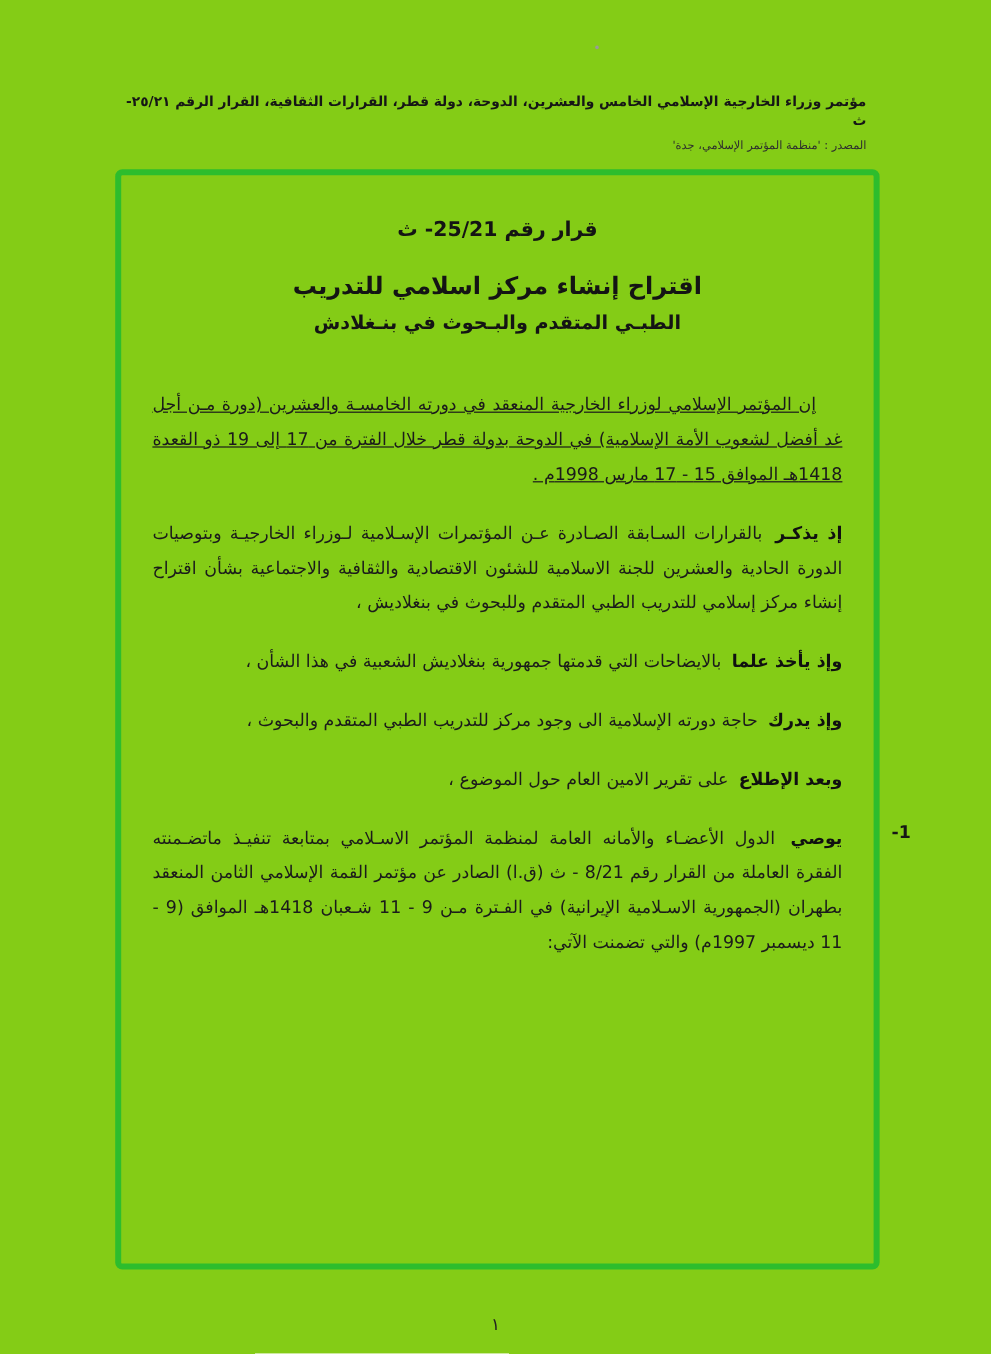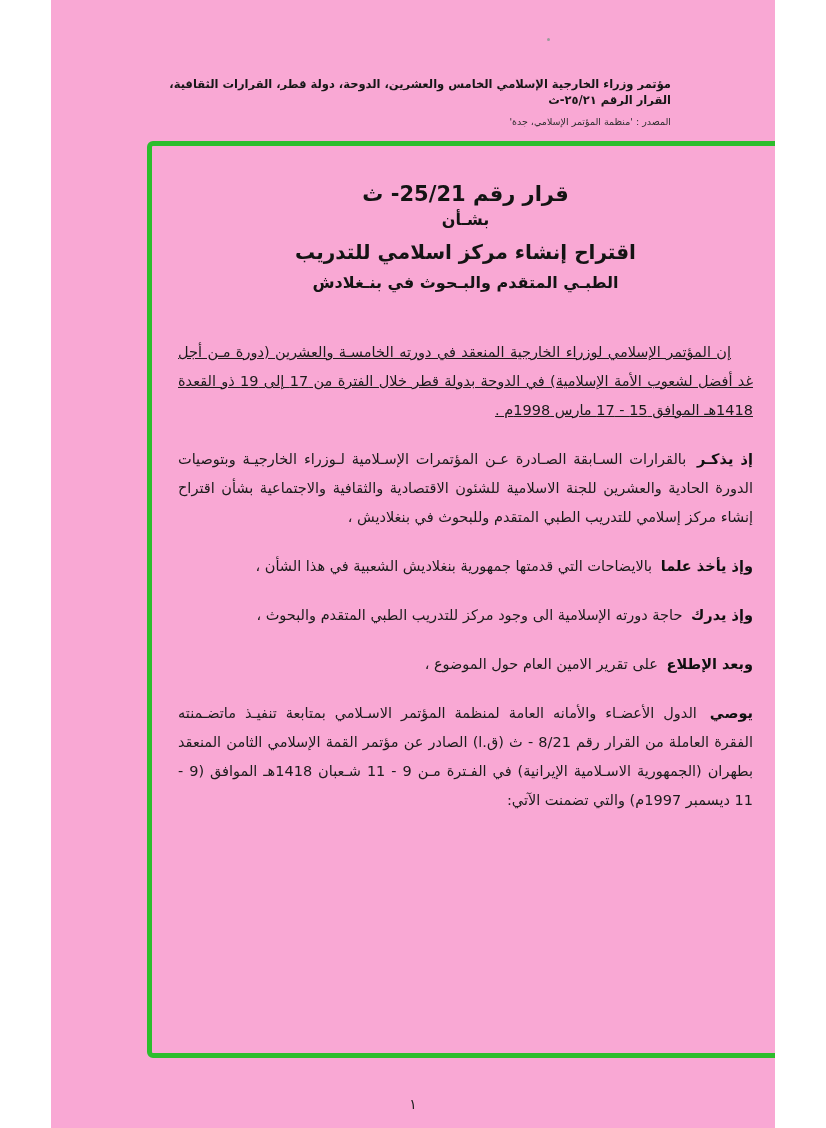--- a/index.html
+++ b/index.html
@@ -1,22 +1,22 @@
 <!DOCTYPE html>
 <html><head>
 <meta charset="utf-8">
 <style>
   * { margin: 0; padding: 0; box-sizing: border-box; }
   html, body { background: #ffffff; }
   .page {
     position: relative;
-    width: 724px;
+    width: 826px;
     height: 1128px;
     margin: 0 auto;
-    background: #f9a8d4;
+    background: #84cc16;
     font-family: "DejaVu Sans", sans-serif;
     color: #1c1c1c;
     overflow: hidden;
   }
 
   
   .top-header {
     position: absolute;
     top: 76px;
     left: 100px;
@@ -50,21 +50,21 @@
   }
   .content {
     position: relative;
     height: 100%;
     padding: 36px 26px 0 26px;
     direction: rtl;
   }
 
   
   .title-block { text-align: center; font-weight: bold; color: #141414; margin-bottom: 46px; }
-  .t1 { font-size: 21px; margin-bottom: 4px; }
+  .t1 { font-size: 17px; margin-bottom: 24px; }
   .t2 { font-size: 16px; margin-bottom: 11px; }
   .t3 { font-size: 20px; margin-bottom: 9px; }
   .t4 { font-size: 16px; }
 
   
   .para {
     font-size: 14.5px;
     line-height: 29px;
     text-align: justify;
     color: #1b1b1b;
@@ -106,21 +106,20 @@
   <div class="top-header">
     <div class="hdr1">مؤتمر وزراء الخارجية الإسلامي الخامس والعشرين، الدوحة، دولة قطر، القرارات الثقافية، القرار الرقم ٢٥/٢١-ث</div>
     <div class="hdr2">المصدر :  'منظمة المؤتمر الإسلامي، جدة'</div>
   </div>
 
   <div class="green-box">
     <div class="content">
 
       <div class="title-block">
         <div class="t1">قرار رقم 25/21- ث</div>
-        <div class="t2">بشـأن</div>
         <div class="t3">اقتراح إنشاء مركز اسلامي للتدريب</div>
         <div class="t4">الطبـي المتقدم والبـحوث في بنـغلادش</div>
       </div>
 
       <p class="para indent">إن المؤتمر الإسلامي لوزراء الخارجية المنعقد في دورته الخامسـة والعشرين (دورة مـن أجل غد أفضل لشعوب الأمة الإسلامية) في الدوحة بدولة قطر خلال الفترة من 17 إلى 19 ذو القعدة 1418هـ الموافق 15 - 17 مارس 1998م .</p>
 
       <p class="para">
         <strong>إذ يذكـر</strong>
         <span>بالقرارات السـابقة الصـادرة عـن المؤتمرات الإسـلامية لـوزراء الخارجيـة وبتوصيات الدورة الحادية والعشرين للجنة الاسلامية للشئون الاقتصادية والثقافية والاجتماعية بشأن اقتراح إنشاء مركز إسلامي للتدريب الطبي المتقدم وللبحوث في بنغلاديش ،</span>
       </p>

